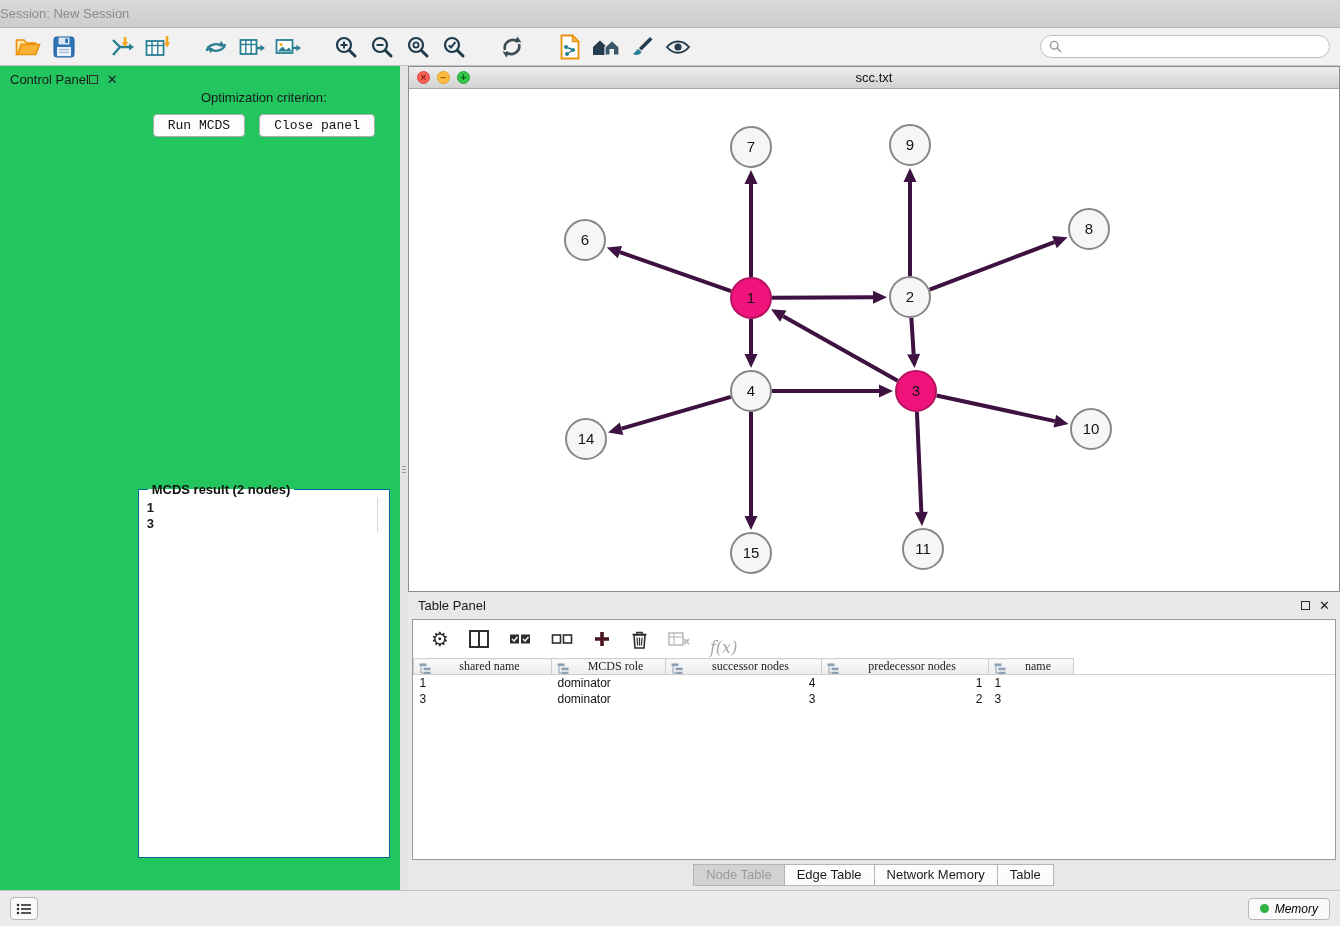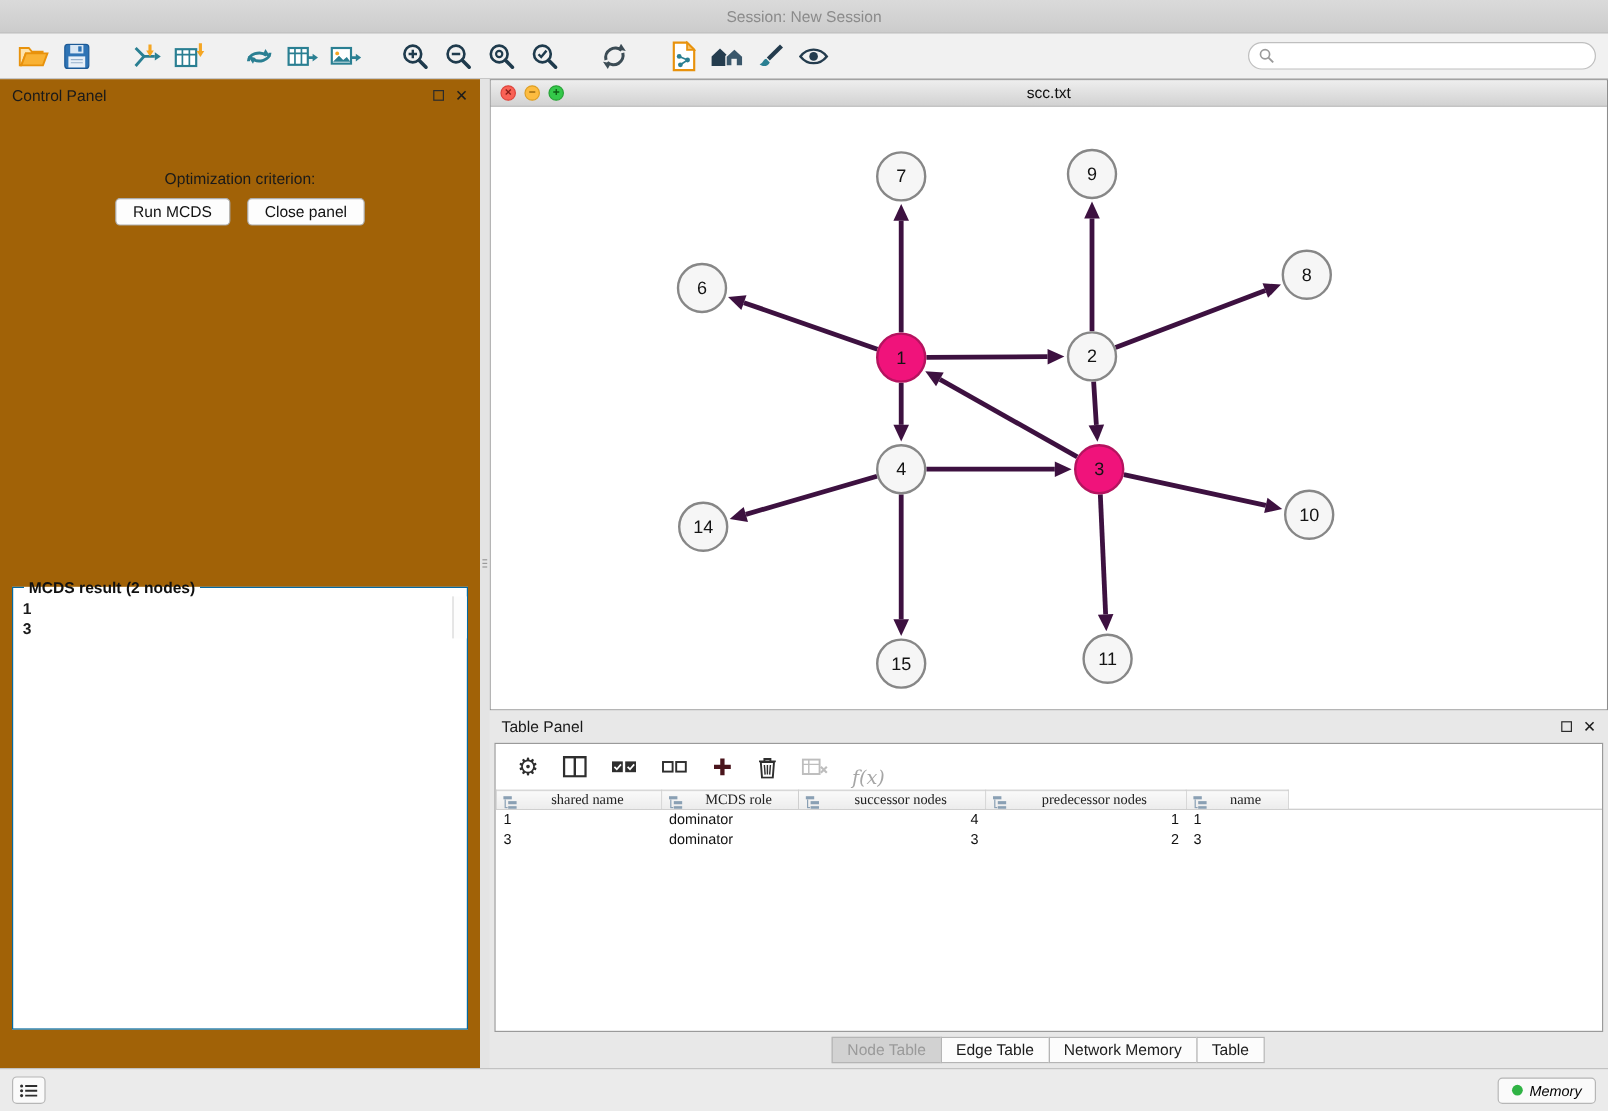--- a/index.html
+++ b/index.html
@@ -1,21 +1,21 @@
 <!DOCTYPE html>
 <html><head>
 <meta charset="utf-8">
 <style>
   * { box-sizing: border-box; margin: 0; padding: 0; }
   html,body { width:1340px; height:926px; overflow:hidden;
     font-family:"Liberation Sans","DejaVu Sans",sans-serif; background:#e8e8e8; color:#1a1a1a; }
 
   
   .titlebar { height:28px; background:linear-gradient(#dadada,#cccccc);
-    border-bottom:1px solid #b2b2b2; display:flex; align-items:center; justify-content:center; }
+    border-bottom:1px solid #b2b2b2; display:flex; align-items:center; justify-content:flex-start; }
   .titlebar .title { font-size:13px; color:#8b8b8b; }
 
   
   .toolbar { height:38px; background:#f1f1f1; border-bottom:1px solid #c6c6c6;
     display:flex; align-items:center; padding:0 10px; }
   .tb { width:36px; height:34px; border:none; background:transparent;
     display:flex; align-items:center; justify-content:center; cursor:default; }
   .tb-gap { width:22px; }
   .search-wrap { margin-left:auto; width:290px; height:23px; background:#fff;
     border:1px solid #bfbfbf; border-radius:12px; display:flex; align-items:center;
@@ -23,43 +23,43 @@
   .search-wrap input { border:none; outline:none; flex:1; font-size:12px; background:transparent;
     font-family:inherit; }
 
   
   .main { display:flex; height:824px; }
   .divider { width:8px; background:#e4e4e4; position:relative; }
   .divider .grip { position:absolute; top:398px; left:2px; width:4px; }
   .divider .grip i { display:block; height:1px; background:#9a9a9a; margin:2px 0; }
 
   
-  .control-panel { width:400px; display:flex; flex-direction:column; background:#a16207;gap:48px; }
+  .control-panel { width:400px; display:flex; background:#22c55e; }
   .panel-header { height:27px; display:flex; align-items:center; padding:0 10px; font-size:13px; }
   .win-btns { margin-left:auto; display:flex; gap:9px; align-items:center; }
   .float-box { width:9px; height:9px; border:1.5px solid #2b2b2b; display:inline-block; }
   .close-x { font-size:13px; font-weight:bold; color:#1c1c1c; line-height:1; }
 
   .cp-tabs { display:flex; justify-content:center; }
   .tabbtn { font-size:13px; padding:2px 12px 3px; background:#fcfcfc; border:1px solid #b5b5b5;
     margin-left:-1px; color:#1c1c1c; cursor:default; }
   .tabbtn.active { background:#d2d2d2; color:#9a9a9a; }
 
-  .cp-body { flex:1; display:flex; flex-direction:column; }
+  .cp-body { flex:1; display:flex; flex-direction:column; padding-top:24px; }
   .opt-label { text-align:center; font-size:13px; margin-bottom:9px; }
   .dropdown { width:312px; margin:0 auto 13px; height:23px; background:#fff;
     border:1px solid #a9a9a9; border-radius:4px; display:flex; align-items:center;
     padding:0 7px 0 9px; font-size:13px; }
   .stepper { margin-left:auto; display:flex; flex-direction:column; gap:2px; align-items:center; }
   .tri-up { width:0; height:0; border-left:4px solid transparent; border-right:4px solid transparent;
     border-bottom:5px solid #4a4a4a; }
   .tri-down { width:0; height:0; border-left:4px solid transparent; border-right:4px solid transparent;
     border-top:5px solid #4a4a4a; }
   .cp-buttons { display:flex; justify-content:center; gap:14px; }
-  .cp-buttons button { font-size:13px; font-family:Liberation Sans, sans-serif; padding:3px 14px; background:#fdfdfd;
+  .cp-buttons button { font-size:13px; font-family:Liberation Mono, monospace; padding:3px 14px; background:#fdfdfd;
     border:1px solid #adadad; border-radius:4px; color:#111; cursor:default; }
 
   .result-box { height:376px; margin:auto 10px 32px; border:1px solid #0369a1; background:#fff;
     position:relative; padding:3px 0 0 8px;font-weight:bold; }
   .result-box legend { font-size:13px; padding:0 4px; margin-left:1px; color:#111; }
   .result-content { font-size:13px; line-height:16px; }
   .result-scrollbar { position:absolute; top:0; right:0; width:12px; height:100%;
     border-left:1px solid #d6d6d6; background:#fdfdfd; }
 
   

